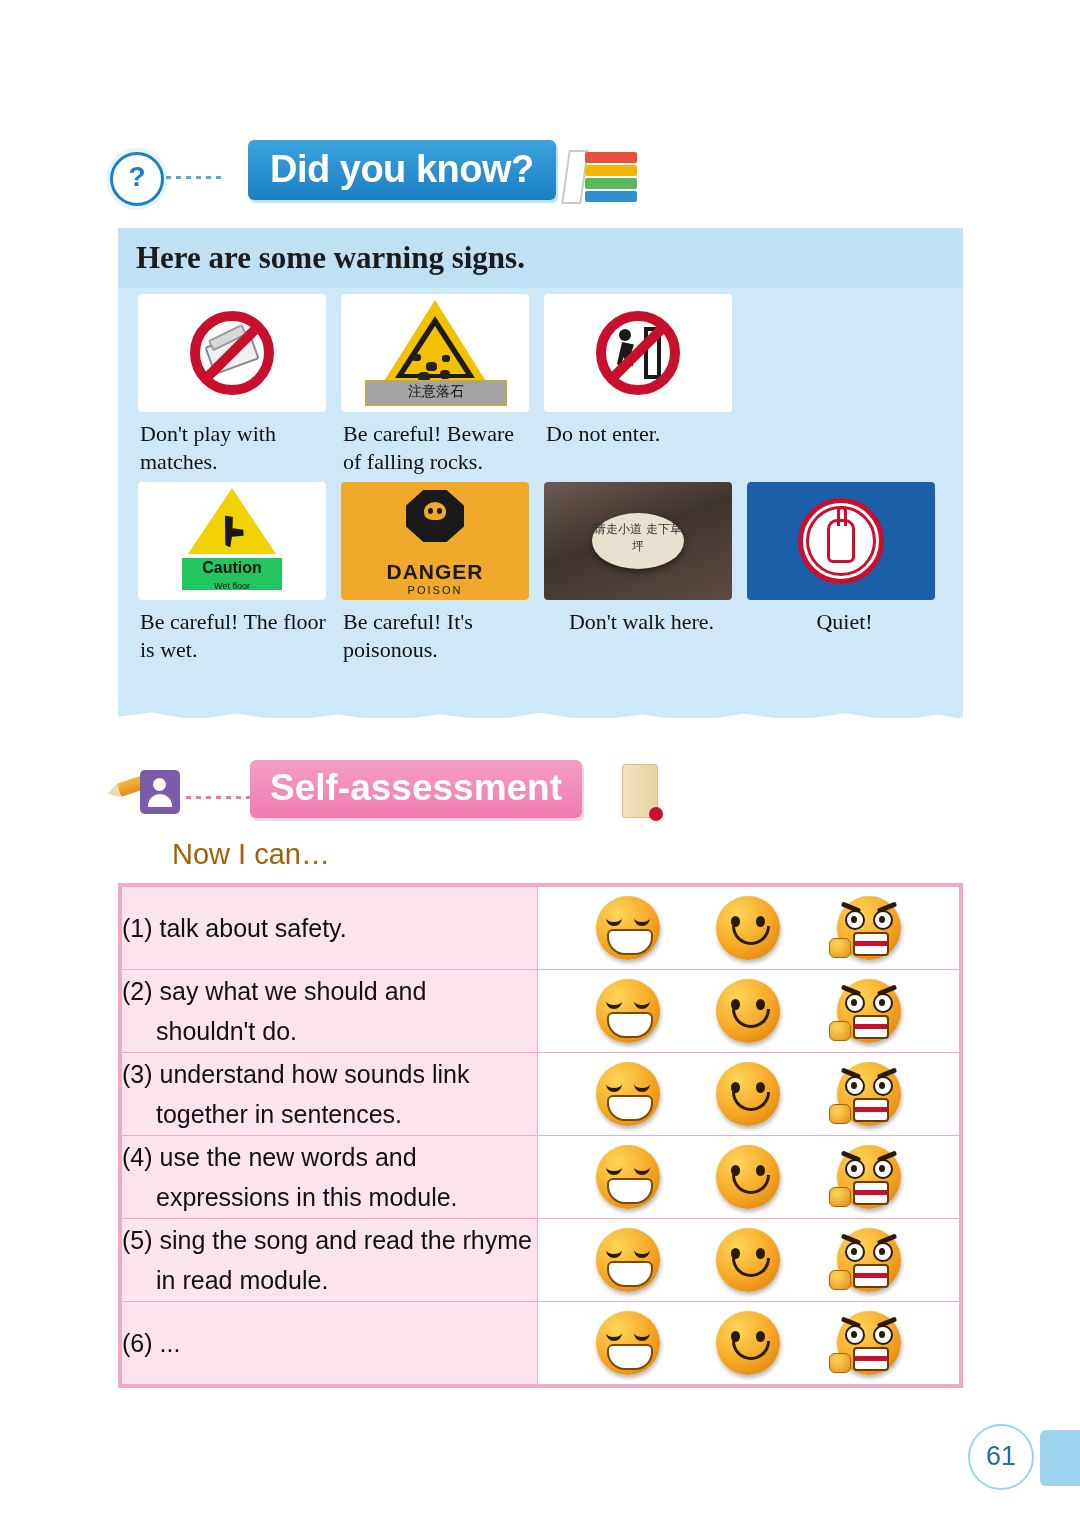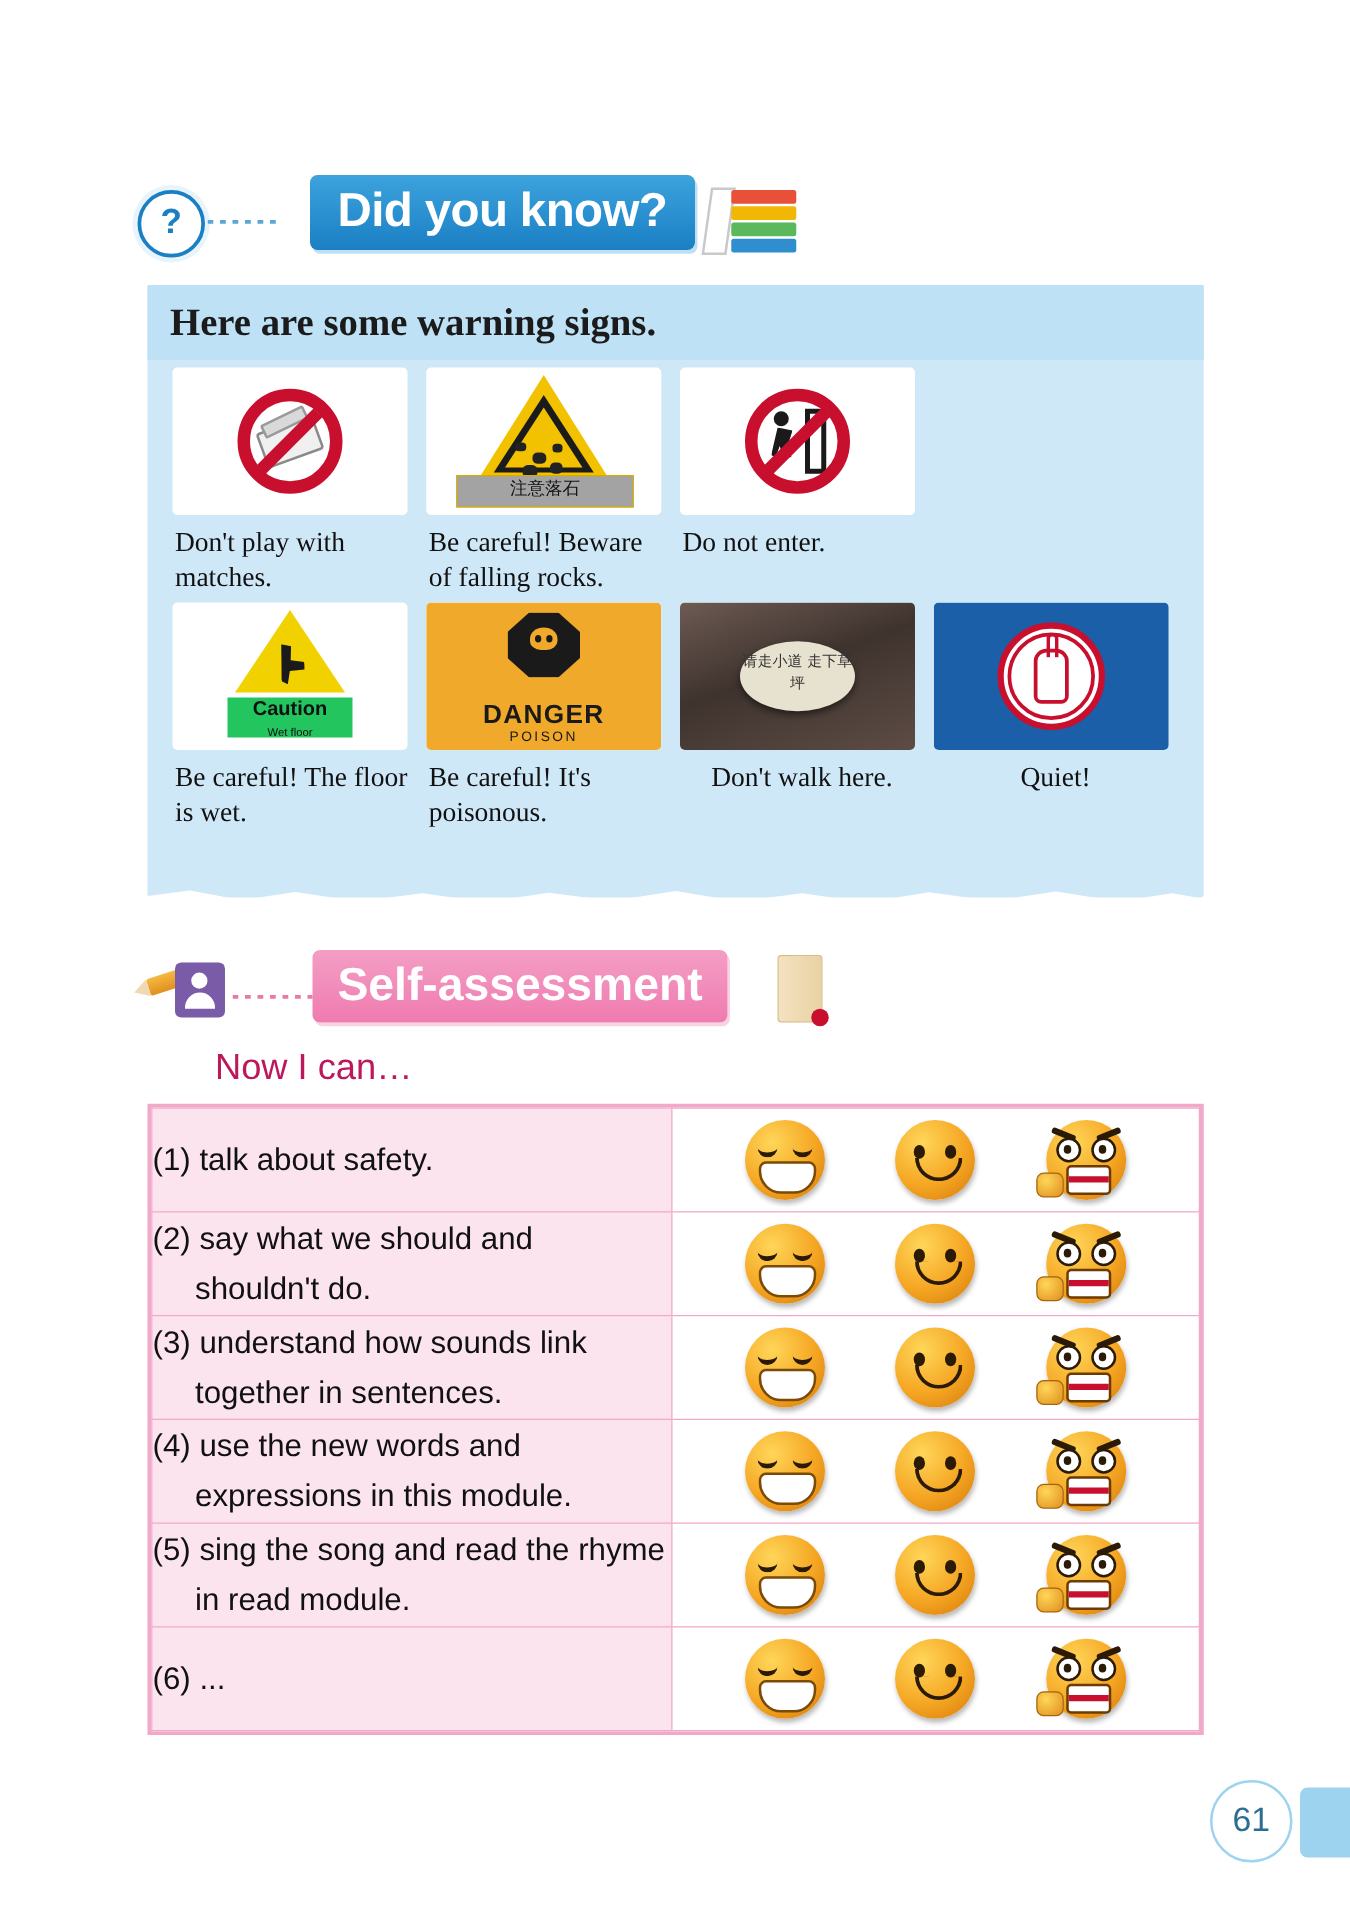--- a/index.html
+++ b/index.html
@@ -599,21 +599,21 @@
     border-radius: 50%;
     background: #c8102e;
   }
 
   .now-i-can {
     position: absolute;
     left: 172px;
     top: 838px;
     font-family: "Liberation Sans", sans-serif;
     font-size: 29px;
-    color: #be185d;
+    color: #a16207;
   }
 
   
   .sa-table {
     position: absolute;
     left: 118px;
     top: 883px;
     width: 845px;
     border: 3px solid #f2a8c8;
     border-collapse: collapse;

